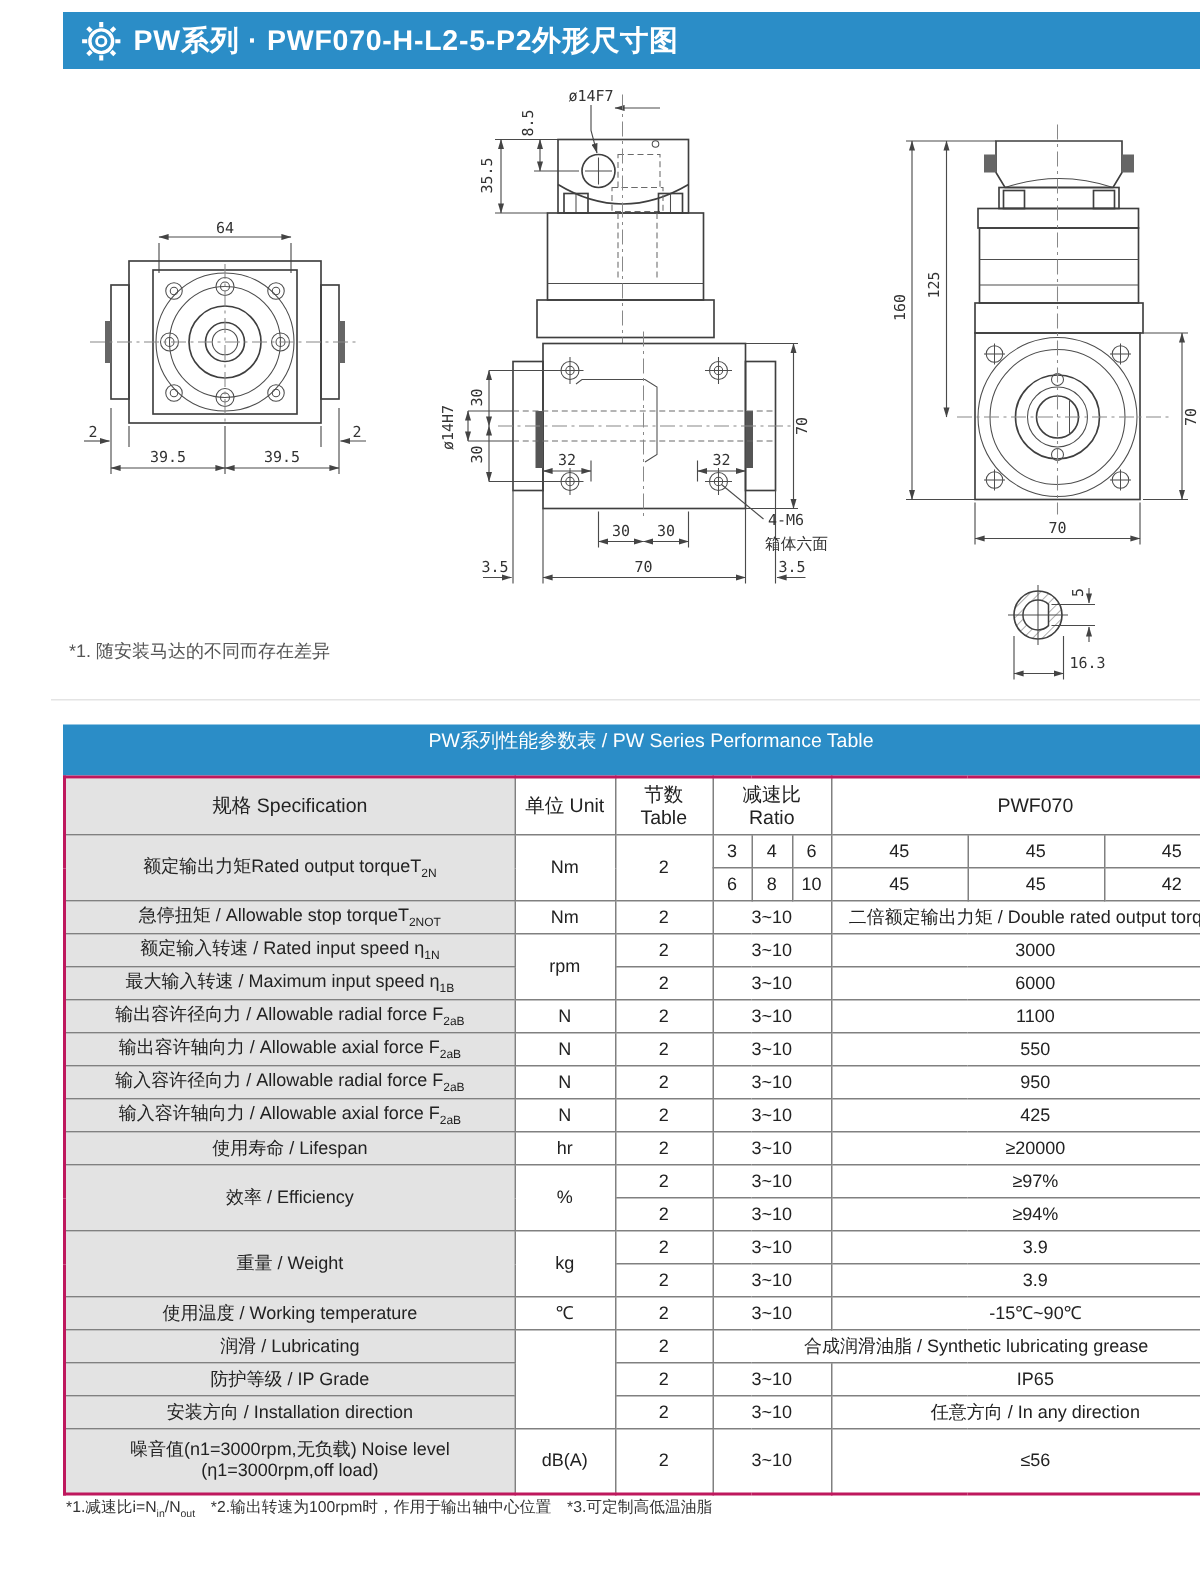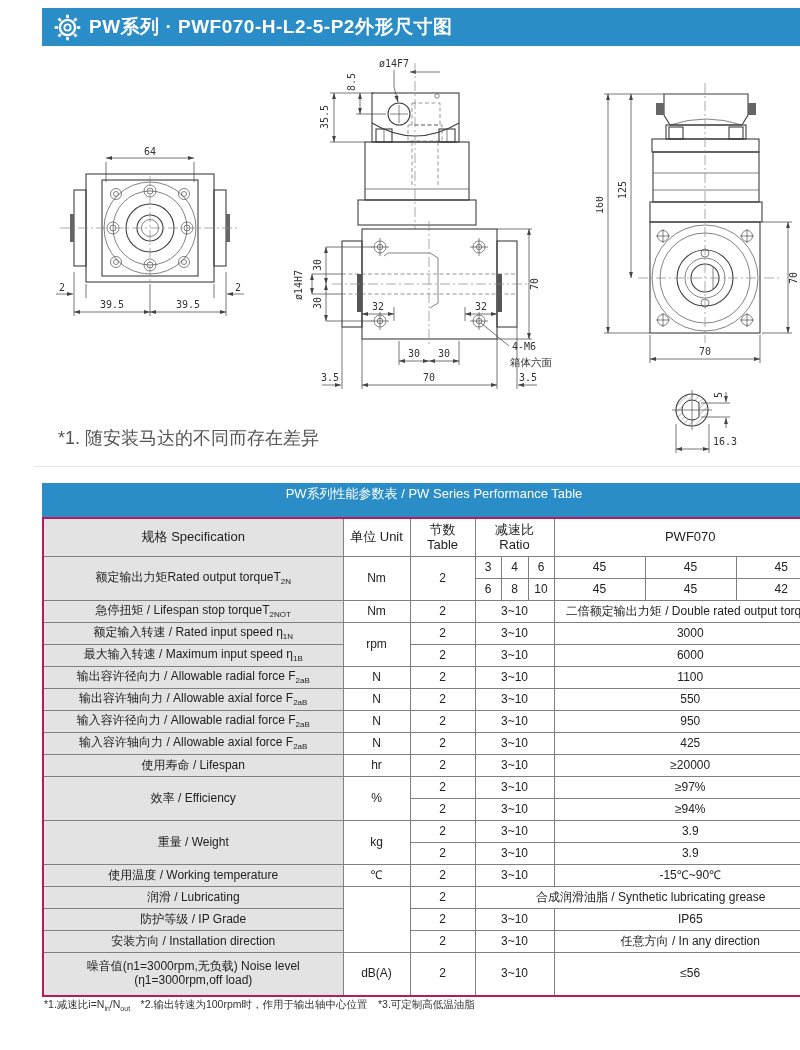--- a/index.html
+++ b/index.html
@@ -11,21 +11,21 @@
   .banner-title{color:#fff;font-size:19px;font-weight:bold;margin-left:8px;letter-spacing:0.5px;}
   
   .dw{position:absolute;}
   .ol{fill:none;stroke:#3f3f3f;stroke-width:1.1;}
   .tl{fill:none;stroke:#4d4d4d;stroke-width:0.7;}
   .dl{fill:none;stroke:#4a4a4a;stroke-width:0.75;}
   .cl{fill:none;stroke:#888;stroke-width:0.7;stroke-dasharray:10 3 2 3;}
   .hl{fill:none;stroke:#6a6a6a;stroke-width:0.7;stroke-dasharray:4 2.5;}
   .dt{font-family:"DejaVu Sans Mono",monospace;font-size:10px;fill:#333;}
   .ct{font-family:"Liberation Sans",sans-serif;font-size:10.5px;fill:#333;}
-  .note1{position:absolute;left:24px;top:426px;font-size:18px;color:#555;}
+  .note1{position:absolute;left:12px;top:426px;font-size:12px;color:#555;}
   .divider{position:absolute;left:0;top:466px;width:800px;height:1px;background:#e4e4e4;}
   
   .tblwrap{position:absolute;left:8px;top:483px;width:784px;}
   .tbl-title{height:34px;line-height:22px;background:#2b8dc7;color:#fff;text-align:center;
              font-size:13px;}
   table{width:784px;border-collapse:collapse;table-layout:fixed;border:2px solid #be185d;}
   td{border:1px solid #808080;text-align:center;font-size:12px;line-height:1.15;
      height:21px;padding:0 3px;overflow:hidden;}
   td.spec{background:#e3e3e3;}
   tr.hdr td{height:37px;font-size:13px;}
@@ -332,21 +332,21 @@
       </tr>
       <tr>
         <td>6</td>
         <td>8</td>
         <td>10</td>
         <td>45</td>
         <td>45</td>
         <td>42</td>
       </tr>
       <tr>
-        <td class="spec"><span>急停扭矩 / Lifespan stop torqueT</span><sub>2NOT</sub></td>
+        <td class="spec"><span>急停扭矩 / Allowable stop torqueT</span><sub>2NOT</sub></td>
         <td>Nm</td>
         <td>2</td>
         <td colspan="3">3~10</td>
         <td colspan="3">二倍额定输出力矩 / Double rated output torque</td>
       </tr>
       <tr>
         <td class="spec"><span>额定输入转速 / Rated input speed η</span><sub>1N</sub></td>
         <td rowspan="2">rpm</td>
         <td>2</td>
         <td colspan="3">3~10</td>

